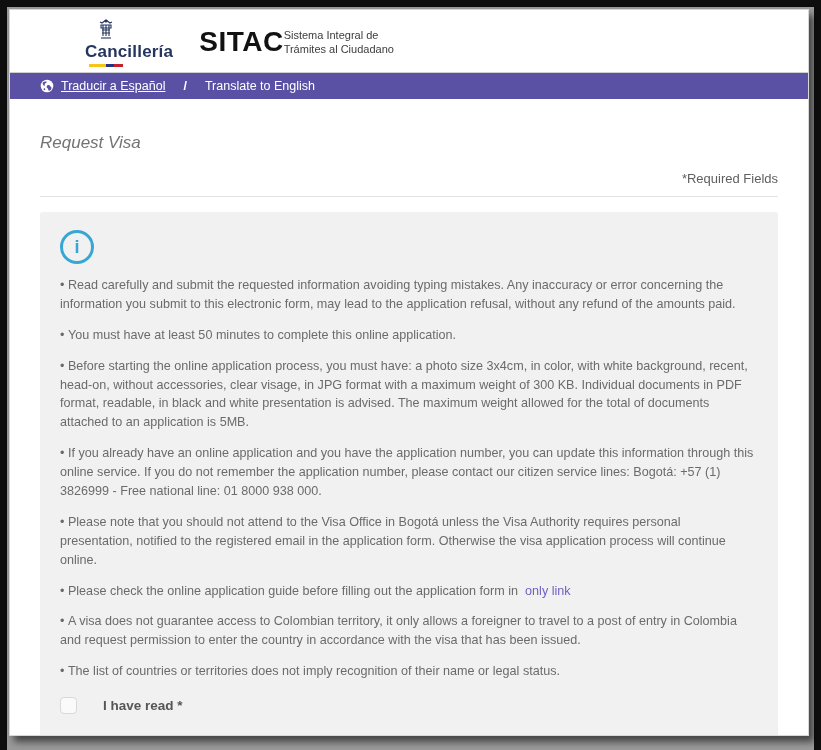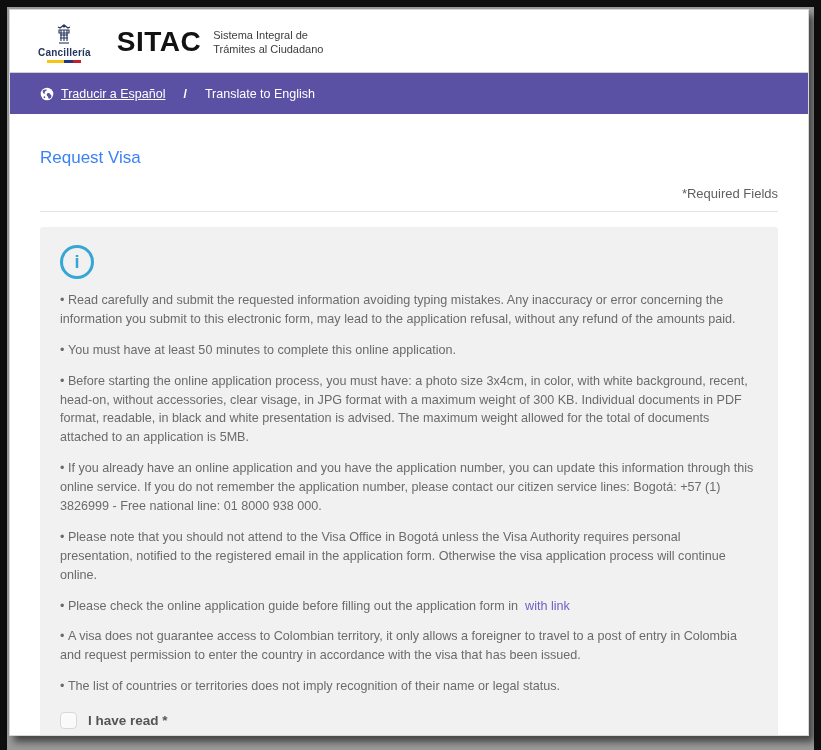--- a/index.html
+++ b/index.html
@@ -16,44 +16,44 @@
     background: #ffffff;
     border: 1px solid #d8d8d8;
     box-shadow: 5px 6px 7px rgba(0,0,0,.55);
     overflow: hidden;
   }
 
   
   .header { display: flex; align-items: center; padding: 10px 0 8px 28px; height: 62px; background:#fff; }
   .brand-block { display: flex; flex-direction: column; align-items: center; margin-right: 26px; }
   .brand-emblem svg { display: block; }
-  .brand-name { color: #24355e; font-size: 10px; font-weight: bold; letter-spacing: .2px; margin-top: 1px; }
+  .brand-name { color: #24355e; font-size: 17px; font-weight: bold; letter-spacing: .2px; margin-top: 1px; margin-left: 47px; }
   .brand-flag { display: flex; width: 34px; height: 3px; margin-top: 2px; }
   .brand-flag .y { background: #f5c518; flex: 2; }
   .brand-flag .b { background: #24357f; flex: 1; }
   .brand-flag .r { background: #c3202b; flex: 1; }
-  .sitac-block { display: flex; align-items: center; gap: 12px; }
+  .sitac-block { display: flex; align-items: center; gap: 0; }
   .sitac-word { font-size: 28px; font-weight: 900; color: #121212; letter-spacing: .5px; }
   .sitac-tagline { font-size: 11px; color: #3c3c3c; line-height: 1.3; }
 
   
   .translate-bar {
     background: #5a51a5; color: #fff;
     display: flex; align-items: center;
-    height: 42px; padding-left: 30px; font-size: 12.5px;
+    height: 27px; padding-left: 30px; font-size: 12.5px;
     border-top: 1px solid #cfcfcf;
   }
   .globe { margin-right: 7px; display: flex; align-items: center; }
   .translate-link { color: #fff; text-decoration: underline; cursor: pointer; }
   .translate-sep { margin: 0 18px; font-weight: bold; }
   .translate-static { color: #fff; text-decoration: none; }
 
   
   .content { padding: 0 30px; }
-  .page-title { margin-top: 34px; font-size: 17px; color: #3b82f6; font-weight: normal; }
+  .page-title { margin-top: 34px; font-size: 17px; color: #737373; font-weight: normal; font-style: italic; }
   .required-note { text-align: right; font-size: 13px; color: #5f5f5f; margin-top: 18px; }
   .rule { border: none; border-top: 1px solid #e3e3e3; margin-top: 10px; }
 
   .info-panel {
     background: #f1f1f1; border-radius: 3px;
     margin-top: 15px; padding: 16px 22px 16px 18px;
   }
   .info-icon {
     width: 34px; height: 34px; border-radius: 50%;
     border: 3px solid #36a6d4; color: #36a6d4;
@@ -63,21 +63,21 @@
   }
   .bullets { list-style: none; }
   .bullets li {
     font-size: 12.6px; color: #6b6b6b; line-height: 1.5;
     margin-top: 12px; padding-left: 2px;
   }
   .bullets li::before { content: "\2022\00a0"; color: #6b6b6b; }
   .inline-link { color: #6e62c3; text-decoration: none; font-size: 11.5px; cursor: pointer; }
   .inline-link.same-size { font-size: 12.6px; }
 
-  .readrow { display: flex; align-items: center; gap: 11px; margin: 16px 0 12px 2px; }
+  .readrow { display: flex; align-items: center; gap: 26px; margin: 16px 0 12px 2px; }
   .checkbox {
     width: 17px; height: 17px; background: #fafafa;
     border: 1px solid #d9d9d9; border-radius: 4px; cursor: pointer;
   }
   .readrow-label { font-size: 13.5px; font-weight: bold; color: #555; }
 </style>
 </head>
 <body>
 
 <div class="backdrop">
@@ -131,21 +131,21 @@
     <hr class="rule">
 
     <div class="info-panel">
       <div class="info-icon">i</div>
       <ul class="bullets">
         <li><span>Read carefully and submit the requested information avoiding typing mistakes. Any inaccuracy or error concerning the information you submit to this electronic form, may lead to the application refusal, without any refund of the amounts paid.</span></li>
         <li><span>You must have at least 50 minutes to complete this online application.</span></li>
         <li><span>Before starting the online application process, you must have: a photo size 3x4cm, in color, with white background, recent, head-on, without accessories, clear visage, in JPG format with a maximum weight of 300 KB. Individual documents in PDF format, readable, in black and white presentation is advised. The maximum weight allowed for the total of documents attached to an application is 5MB.</span></li>
         <li><span>If you already have an online application and you have the application number, you can update this information through this online service. If you do not remember the application number, please contact our citizen service lines: Bogotá: +57 (1) 3826999 - Free national line: 01 8000 938 000.</span></li>
         <li><span>Please note that you should not attend to the Visa Office in Bogotá unless the Visa Authority requires personal presentation, notified to the registered email in the application form. Otherwise the visa application process will continue online.</span></li>
-        <li><span>Please check the online application guide before filling out the application form in</span>&nbsp;&nbsp;<a class="inline-link same-size">with link</a></li>
+        <li><span>Please check the online application guide before filling out the application form in</span>&nbsp;&nbsp;<a class="inline-link same-size">only link</a></li>
         <li><span>A visa does not guarantee access to Colombian territory, it only allows a foreigner to travel to a post of entry in Colombia and request permission to enter the country in accordance with the visa that has been issued.</span></li>
         <li><span>The list of countries or territories does not imply recognition of their name or legal status.</span></li>
       </ul>
       <div class="readrow">
         <span class="checkbox"></span>
         <span class="readrow-label">I have read *</span>
       </div>
     </div>
 
   </div>

